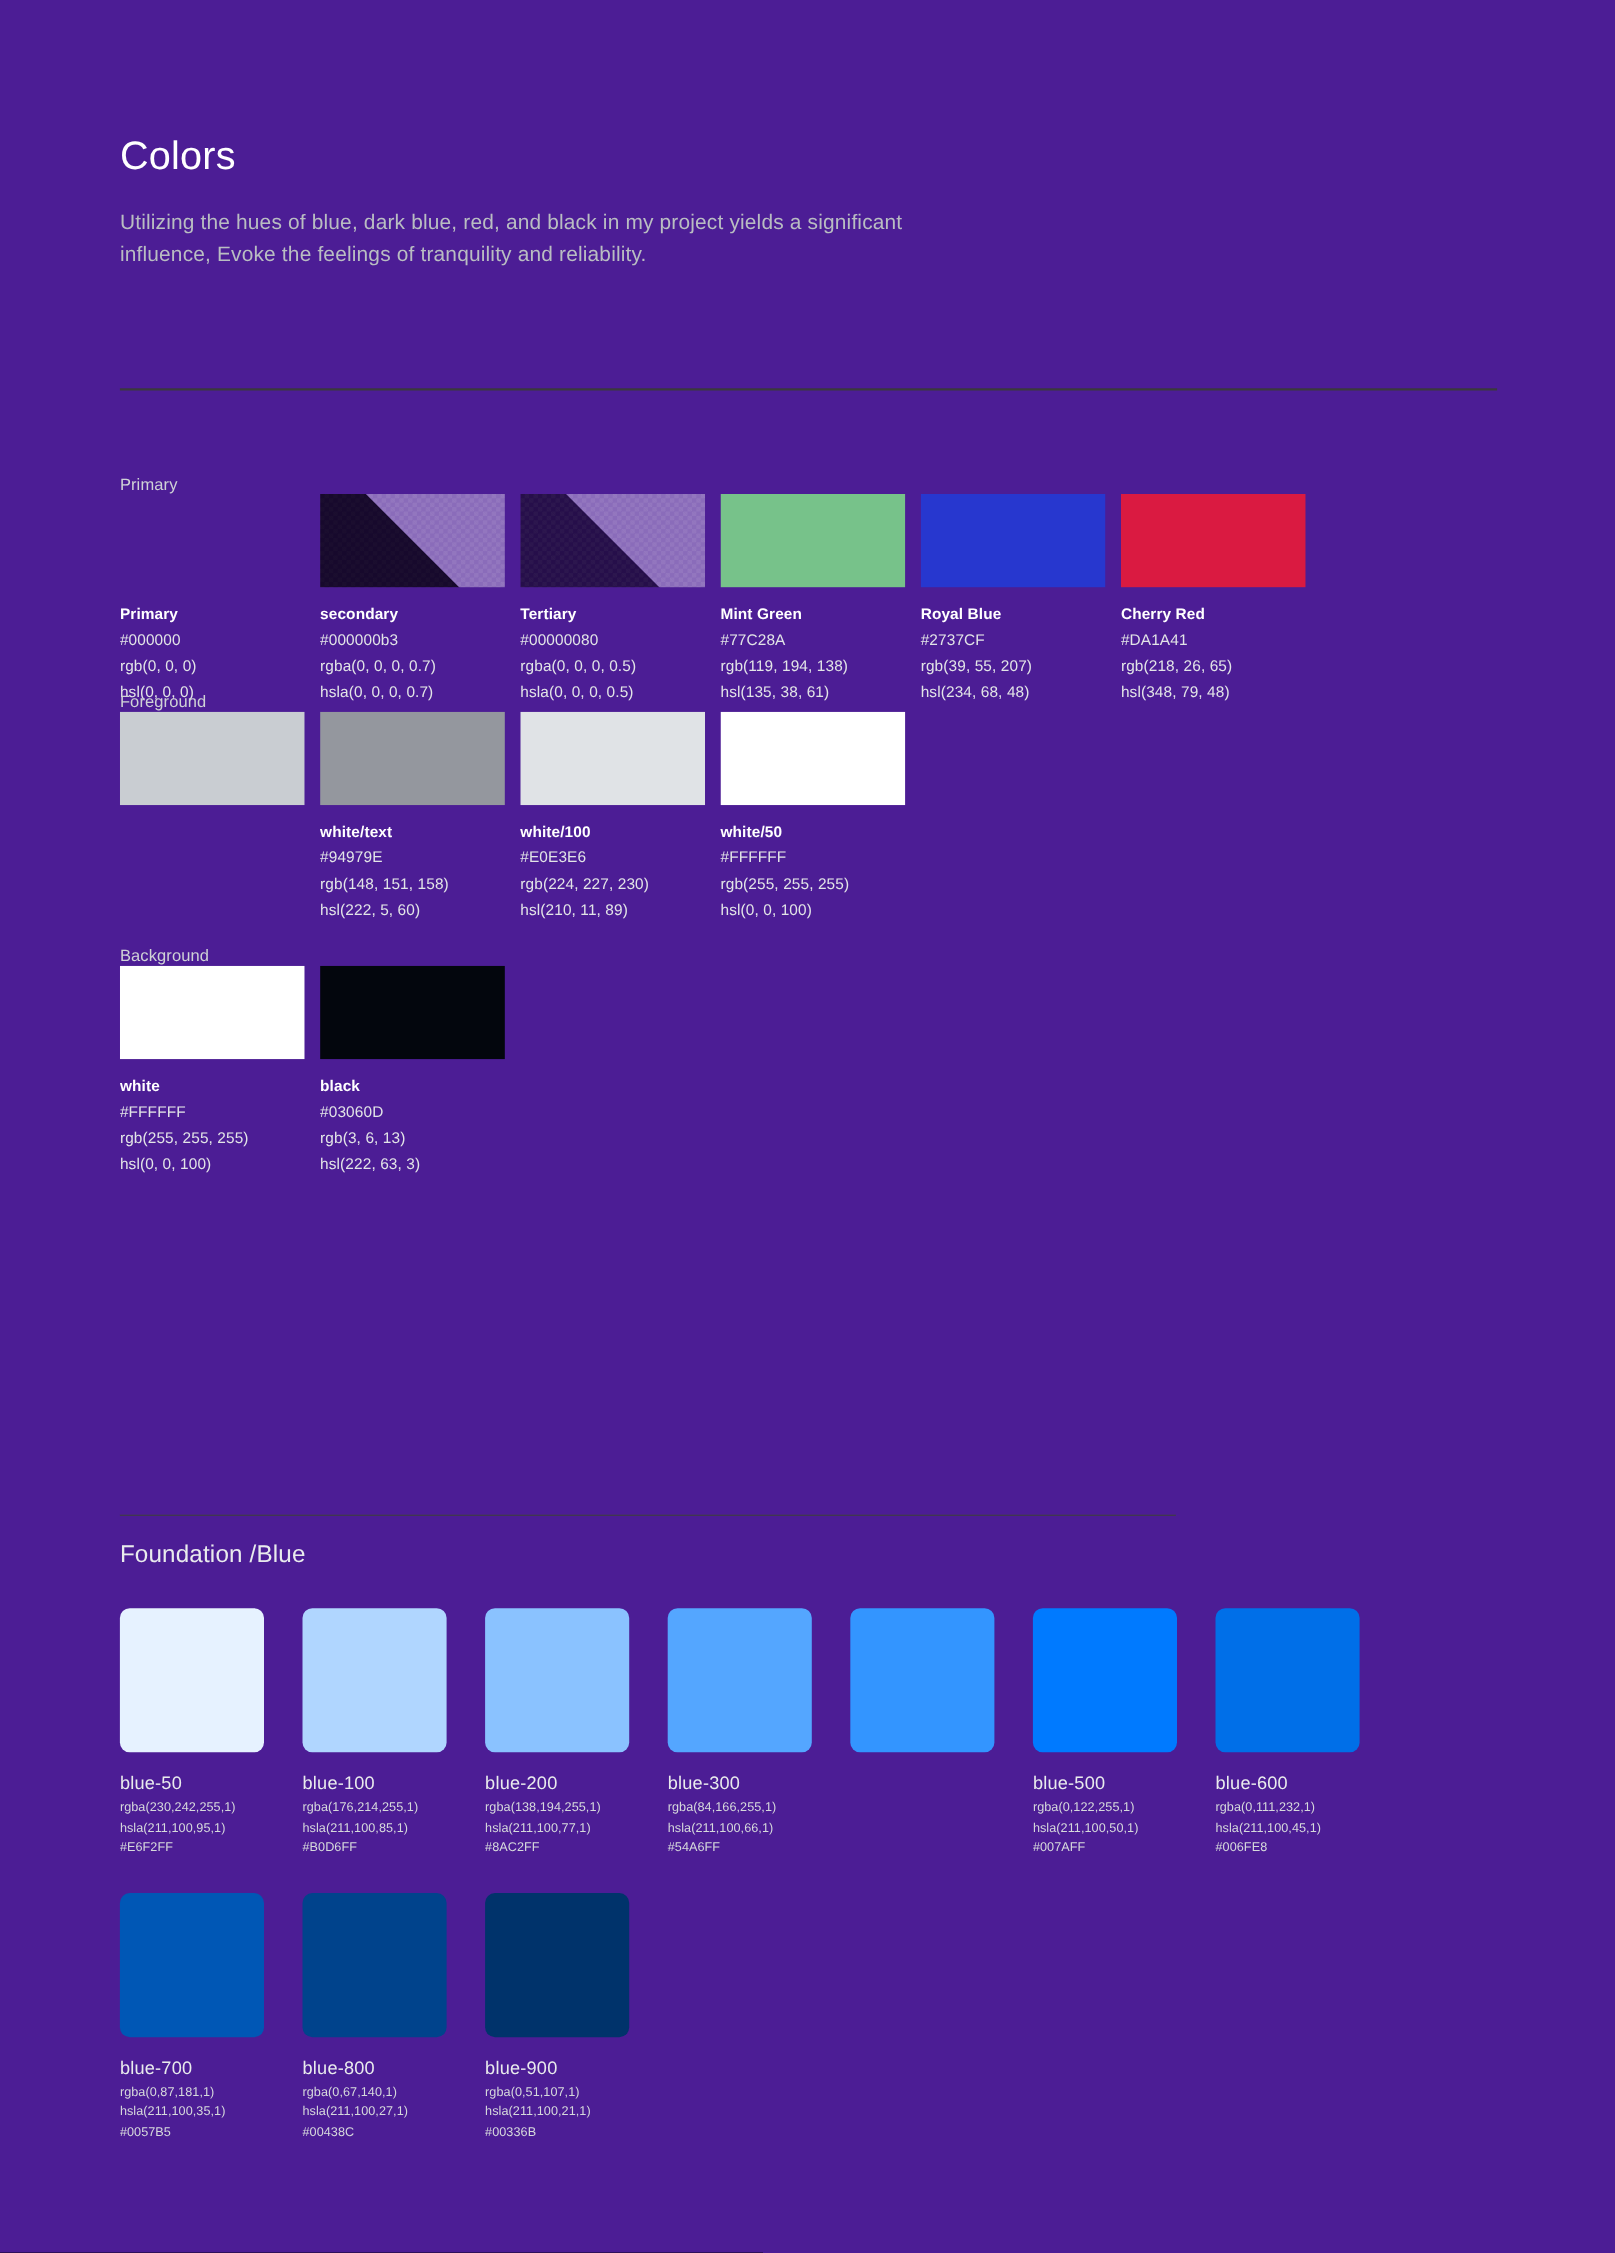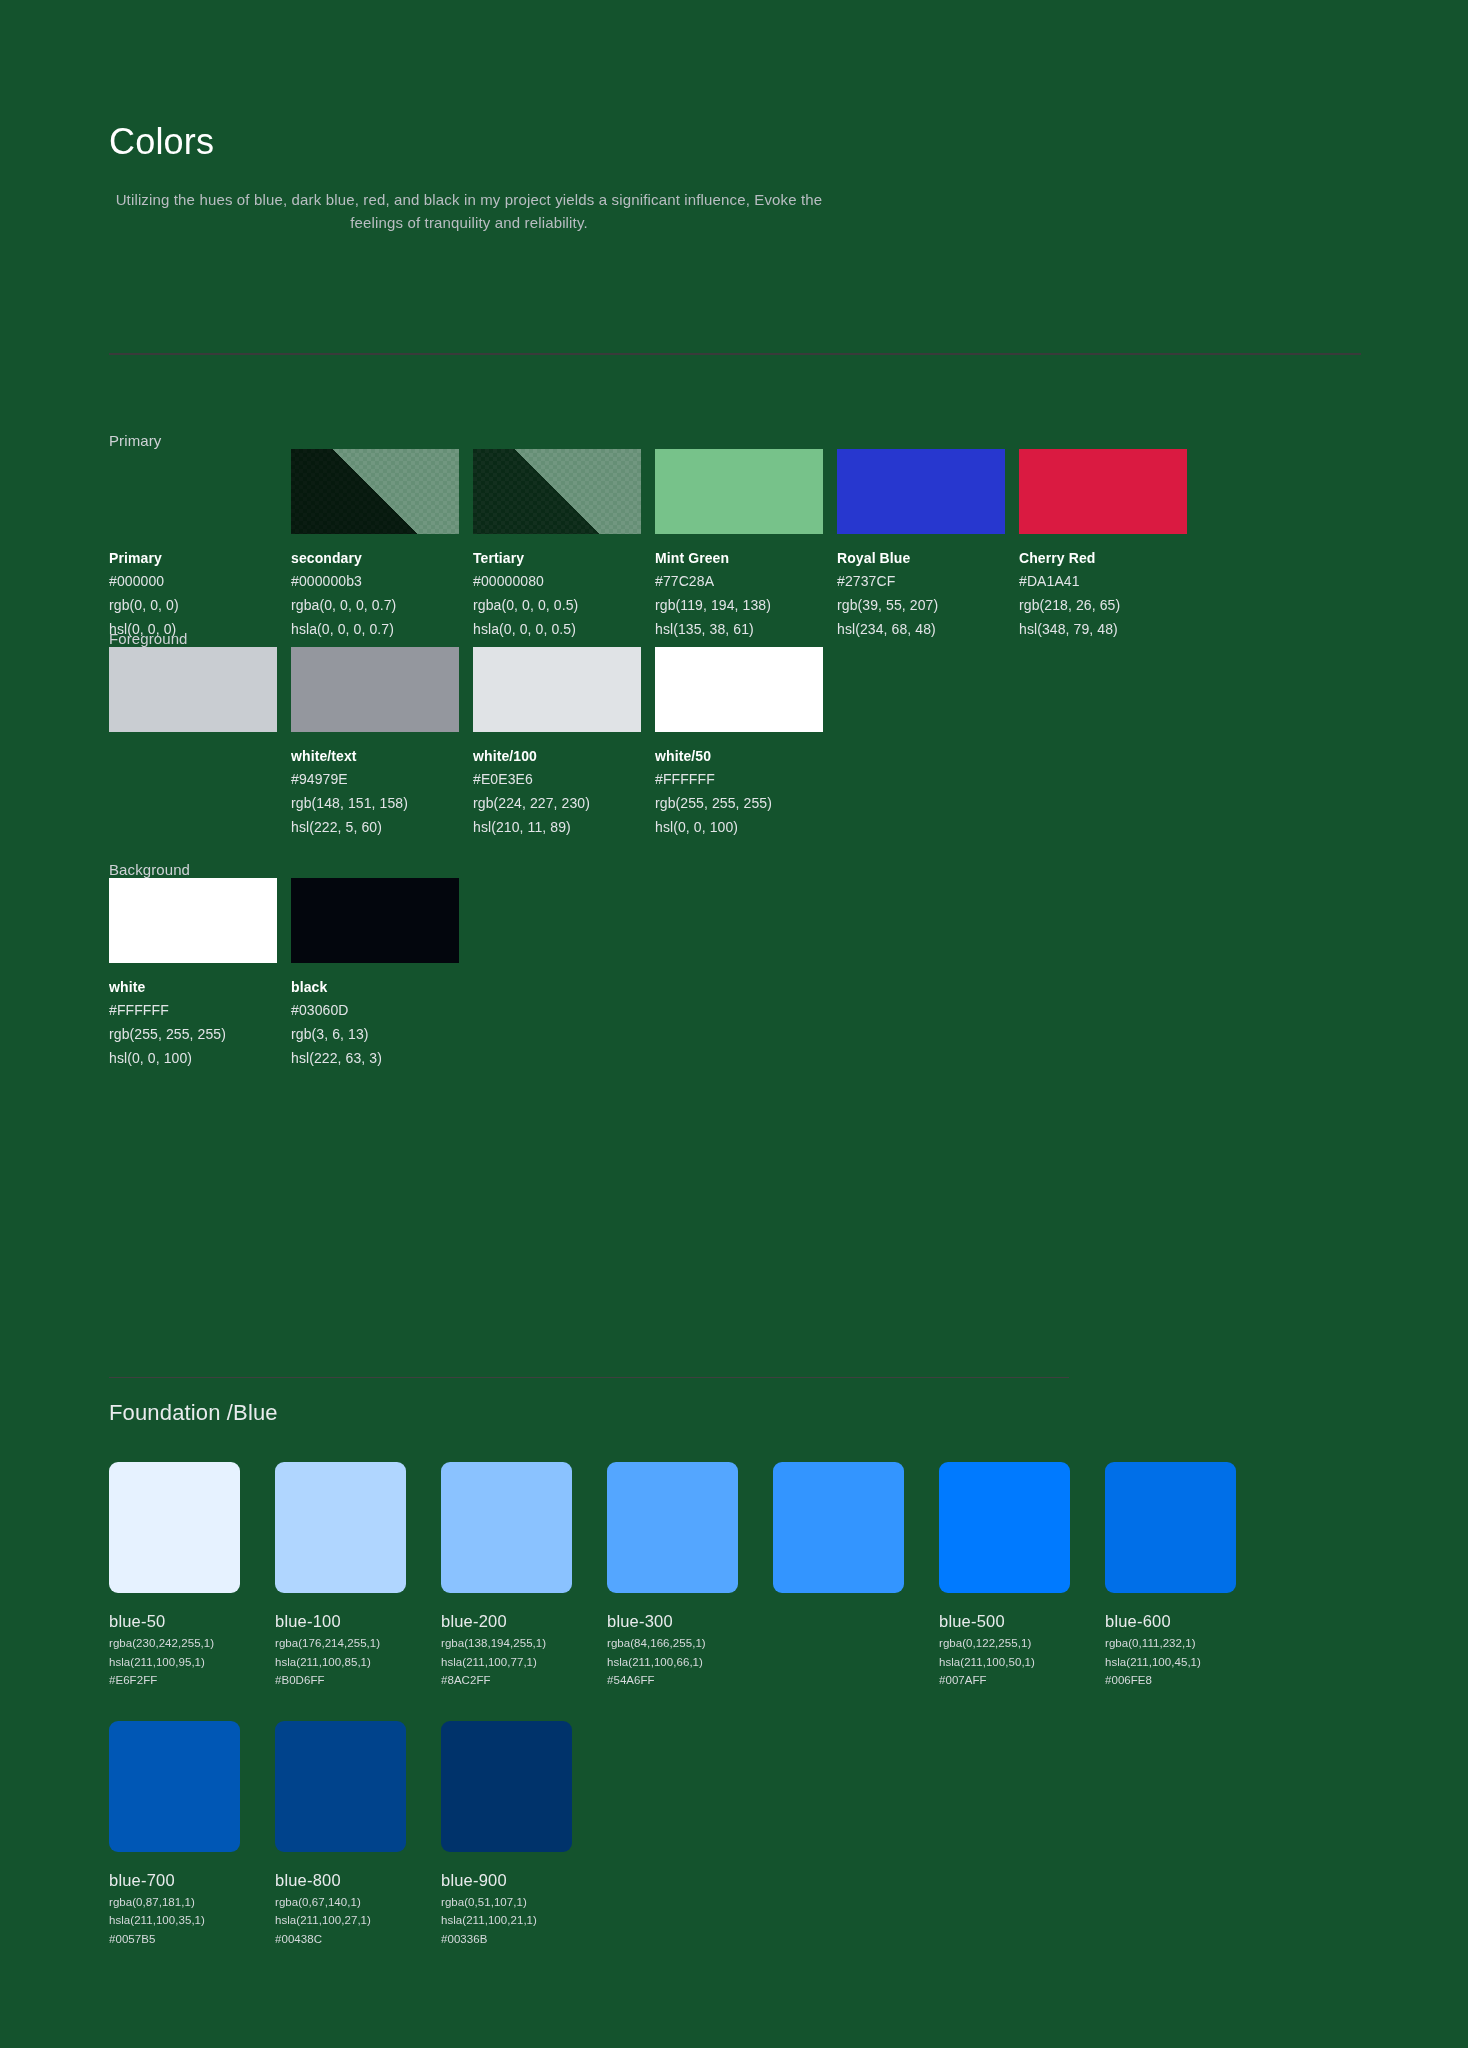--- a/index.html
+++ b/index.html
@@ -9,45 +9,44 @@
     height: 2048px;
     background: #000000;
     font-family: "Liberation Sans", sans-serif;
     overflow: hidden;
   }
 
   .page {
     position: relative;
     width: 1468px;
     height: 2048px;
-    background: #14532d;
+    background: #4c1d95;
   }
 
   
   .header {
     position: absolute;
     left: 109px;
     top: 120px;
     width: 1300px;
   }
   .page-title {
     font-size: 36px;
     font-weight: 400;
     color: #FFFFFF;
     letter-spacing: 0.2px;
     line-height: 1.2;
   }
   .page-desc {
     margin-top: 26px;
-    font-size: 15px;
+    font-size: 19px;
     line-height: 1.52;
     color: #B9BDC2;
     letter-spacing: 0.15px;
     max-width: 720px;
-    text-align: center;
   }
 
   
   .divider-top {
     position: absolute;
     left: 109px;
     top: 353px;
     width: 1252px;
     height: 2px;
     background: #3a3a3a;

